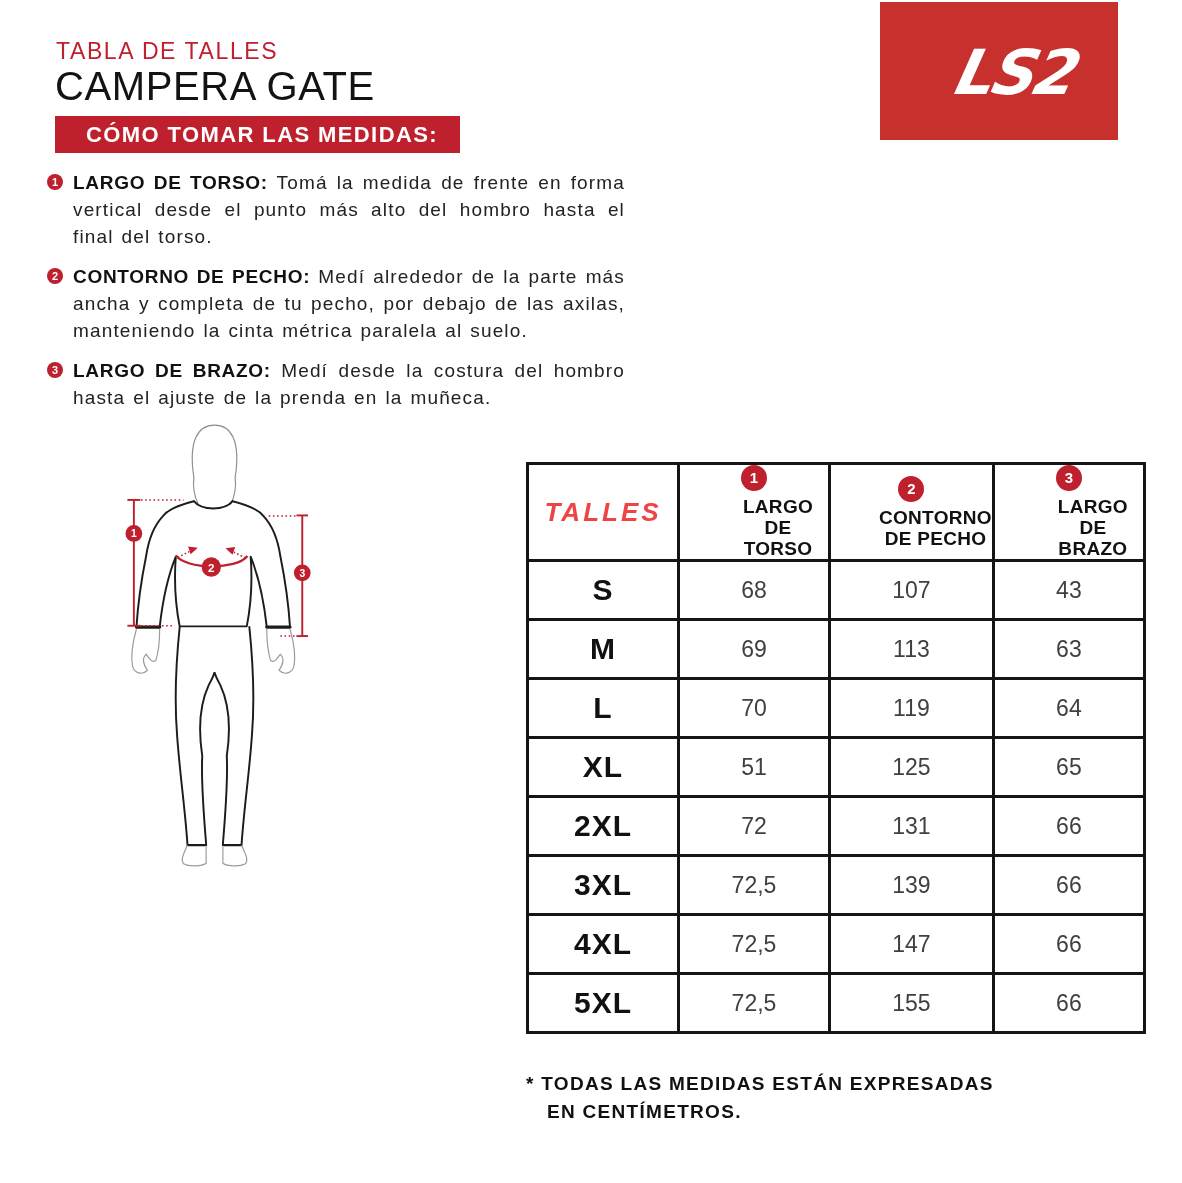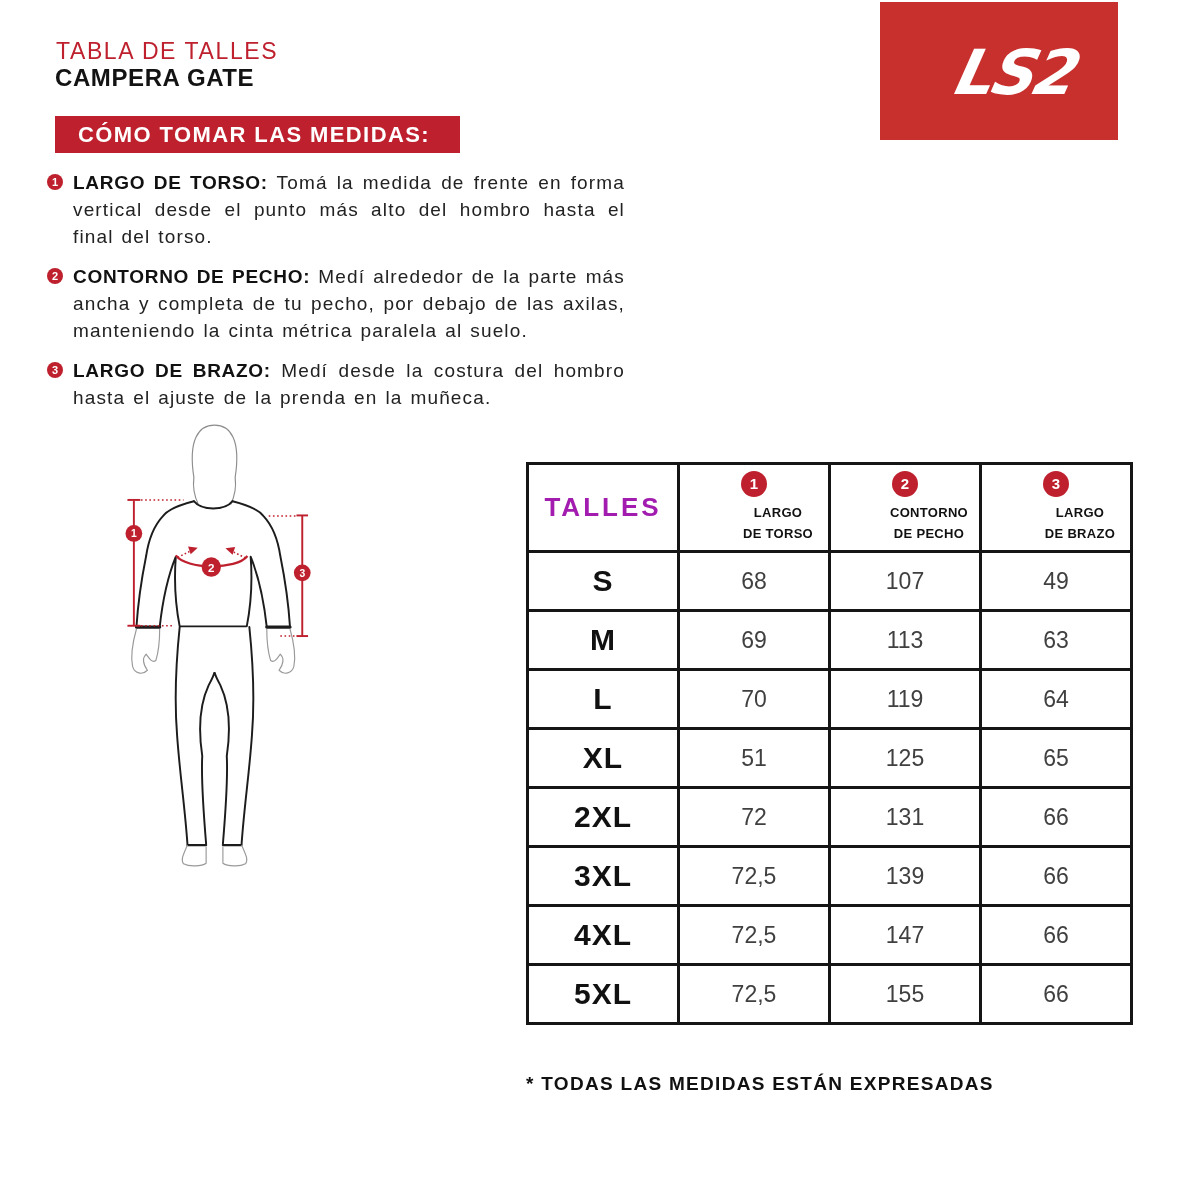--- a/index.html
+++ b/index.html
@@ -7,31 +7,31 @@
     position:relative; width:1182px; height:1183px; background:#ffffff;
     font-family:"Liberation Sans", sans-serif; color:#1a1a1a; overflow:hidden;
   }
   
   .eyebrow {
     position:absolute; left:56px; top:38px;
     color:#be202e; font-size:23px; font-weight:500; letter-spacing:1.6px;
   }
   .title {
     position:absolute; left:55px; top:64px;
-    color:#131313; font-size:24px; font-weight:700; letter-spacing:0.6px;
+    color:#131313; font-size:40px; font-weight:400; letter-spacing:0.6px;
   }
   .logo {
     position:absolute; left:880px; top:2px; width:238px; height:138px;
     background:#c8302e; display:flex; align-items:center; justify-content:center;
   }
   .banner {
     position:absolute; left:55px; top:116px; width:405px; height:37px;
     background:#be202e; color:#ffffff; font-size:22px; font-weight:700;
     letter-spacing:1.4px; display:flex; align-items:center;
-    padding-left:23px; box-sizing:border-box;
+    padding-left:31px; box-sizing:border-box;
   }
   
   .instructions { position:absolute; left:70px; top:166px; width:558px; }
   .inst { position:relative; margin-bottom:13px; }
   .inst p {
     margin:3px; font-size:19px; line-height:27px; letter-spacing:1.15px;
     word-spacing:1.5px; text-align:justify; color:#222222;
   }
   .inst .label { font-weight:800; letter-spacing:0.7px; color:#111111; }
   .badge {
@@ -46,28 +46,28 @@
     position:absolute; left:526px; top:462px;
     border-collapse:collapse; table-layout:fixed;
   }
   table.size-table th, table.size-table td {
     border:3px solid #151515; text-align:center; vertical-align:middle;
     padding:0; background:#ffffff;
   }
   table.size-table col { width:151px; }
   tr.head-row { height:88px; }
   tr.data-row { height:59px; }
-  .corner { font-size:26px; font-weight:800; letter-spacing:3px; color:#a21caf; }
+  .corner { font-size:26px; font-weight:800; letter-spacing:3px; color:#ef4444;font-style:italic; }
   .colhead-num {
     width:26px; height:26px; margin:0 auto 5px auto; background:#be202e;
     color:#ffffff; border-radius:50%; font-size:15px; font-weight:700;
     line-height:26px; text-align:center;
   }
   .colhead-label {
-    font-size:13px; font-weight:600; line-height:21px; letter-spacing:0.3px; color:#111111;padding-left:48px;
+    font-size:19px; font-weight:600; line-height:21px; letter-spacing:0.3px; color:#111111;padding-left:48px;
   }
   .size-cell { font-size:30px; font-weight:800; letter-spacing:1px; color:#111111; }
   .val-cell  { font-size:23px; font-weight:400; color:#404040; }
   
   .footnote {
     position:absolute; left:526px; top:1070px;
     font-size:19px; font-weight:700; letter-spacing:1.3px; line-height:28px; color:#111111;
   }
   .footnote .line2 { padding-left:21px; }
 </style>
@@ -191,21 +191,21 @@
       </th>
       <th>
         <div class="colhead-num">3</div>
         <div class="colhead-label"><span>LARGO</span><br><span>DE BRAZO</span></div>
       </th>
     </tr>
     <tr class="data-row">
       <td class="size-cell">S</td>
       <td class="val-cell">68</td>
       <td class="val-cell">107</td>
-      <td class="val-cell">49</td>
+      <td class="val-cell">43</td>
     </tr>
     <tr class="data-row">
       <td class="size-cell">M</td>
       <td class="val-cell">69</td>
       <td class="val-cell">113</td>
       <td class="val-cell">63</td>
     </tr>
     <tr class="data-row">
       <td class="size-cell">L</td>
       <td class="val-cell">70</td>
@@ -240,15 +240,16 @@
       <td class="size-cell">5XL</td>
       <td class="val-cell">72,5</td>
       <td class="val-cell">155</td>
       <td class="val-cell">66</td>
     </tr>
   </tbody>
     </table>
 
   <div class="footnote">
     <div>* TODAS LAS MEDIDAS ESTÁN EXPRESADAS</div>
+    <div class="line2">EN CENTÍMETROS.</div>
   </div>
 
 </div>
 
 </body></html>

